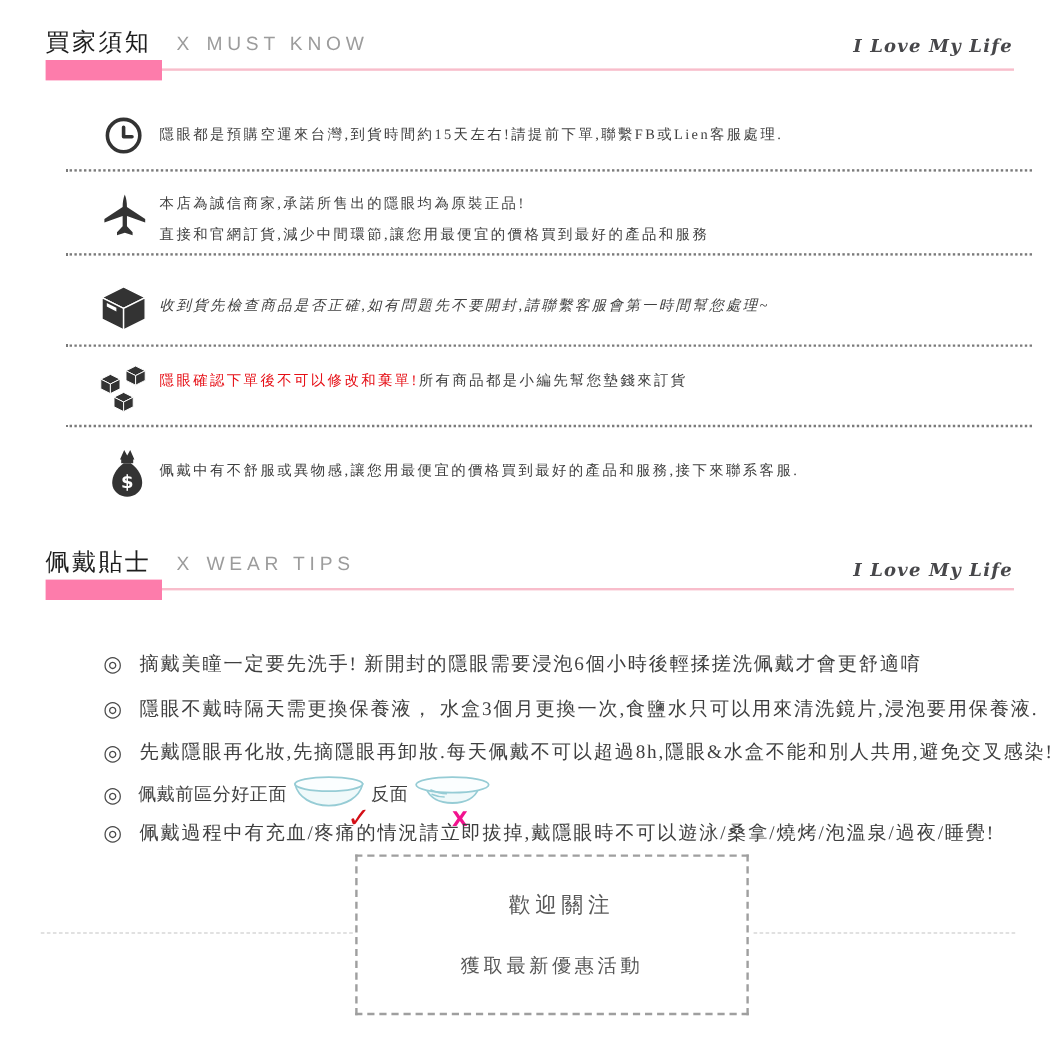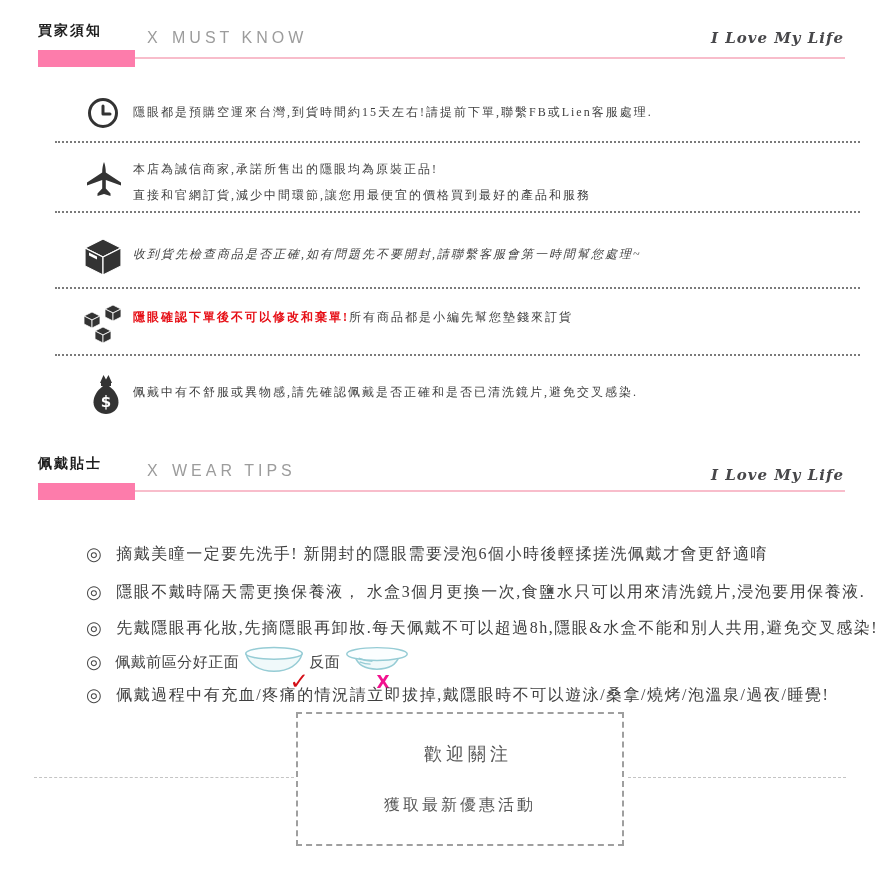--- a/index.html
+++ b/index.html
@@ -5,30 +5,30 @@
   :root{
     --accent:#fd7cab; --accentLight:#f8bdcb; --ink:#1d1d1d; --body:#3f3f3f;
     --gray:#9c9c9c; --red:#e60e15; --fbRed:#e23a3a; --crossPink:#f2128f;
     --lensStroke:#96ccd5; --lensFill:#f0f9fa; --sep:#7a7a7a; --dash:#c4c4c4;
     --slogan:#47474a; --iconDark:#333333;
   }
   html,body{margin:0;padding:0;background:#ffffff;}
   #page{position:relative;width:880px;height:880px;background:#fff;overflow:hidden;
         font-family:"Liberation Serif","DejaVu Serif",serif;color:var(--body);}
   .abs{position:absolute;}
-  .sec-title{font-family:"Liberation Sans","DejaVu Sans",sans-serif;font-weight:bold;
-             font-size:14px;color:var(--ink);letter-spacing:2px;}
+  .sec-title{font-family:"Liberation Sans","DejaVu Sans",sans-serif;font-weight:normal;
+             font-size:20px;color:var(--ink);letter-spacing:2px;}
   .sec-x{font-family:"Liberation Sans","DejaVu Sans",sans-serif;font-size:16px;color:var(--gray);}
   .sec-sub{font-family:"Liberation Sans","DejaVu Sans",sans-serif;font-size:16px;color:var(--gray);letter-spacing:4px;}
   .accent-bar{background:var(--accent);width:97px;height:17px;}
   .accent-line{background:var(--accentLight);height:2px;}
   .slogan{font-family:"DejaVu Serif","Liberation Serif",serif;font-style:italic;font-weight:bold;
           font-size:15px;color:var(--slogan);letter-spacing:1px;}
   .notice{font-size:12px;letter-spacing:2px;color:var(--body);white-space:nowrap;}
-  .notice .hl{color:var(--red);font-weight:bold;}
+  .notice .hl{color:var(--red);font-weight:normal;}
   .sep{border-top:2px dotted var(--sep);height:0;width:805px;}
   .icon{color:var(--iconDark);}
   .tip{display:flex;align-items:center;font-size:16px;letter-spacing:1.5px;color:var(--body);white-space:nowrap;}
   .tip .bullet{font-size:18px;margin-right:13px;color:#4a4a4a;flex:0 0 auto;}
   .tip-sm{font-size:15px;letter-spacing:0.5px;}
   .lens-wrap{position:relative;display:inline-block;margin:0 4px;flex:0 0 auto;}
   .mark-check{position:absolute;right:-4px;bottom:-15px;color:#d40f17;font-size:23px;font-weight:bold;
               font-family:"DejaVu Sans",sans-serif;}
   .mark-cross{position:absolute;right:20px;bottom:-13px;color:var(--crossPink);font-size:17px;font-weight:bold;
               font-family:"DejaVu Sans",sans-serif;}
@@ -95,21 +95,21 @@
     </div>
   </div>
   <div class="abs sep" style="left:55px;top:354px;"></div>
 
   <svg class="abs icon" style="left:90px;top:374px;" width="32" height="42" viewBox="0 0 32 42">
     <polygon points="10,9 13.5,1 16,5.5 18.5,1 22,9" fill="currentColor"></polygon>
     <rect x="11" y="8" width="10" height="4" fill="currentColor"></rect>
     <path fill="currentColor" d="M13 12 C6.5 17 3.5 22.5 3.5 28.5 C3.5 35.5 10 40 16 40 C22 40 28.5 35.5 28.5 28.5 C28.5 22.5 25.5 17 19 12 Z"></path>
     <text x="16" y="32.5" text-anchor="middle" fill="#ffffff" font-size="15" font-weight="bold" font-family="DejaVu Sans, sans-serif">$</text>
   </svg>
-  <span class="abs notice" style="left:133px;top:384px;">佩戴中有不舒服或異物感,請先確認佩戴是否正確和是否已清洗鏡片,避免交叉感染.</span>
+  <span class="abs notice" style="left:133px;top:384px;">佩戴中有不舒服或異物感,讓您用最便宜的價格買到最好的產品和服務,接下來聯系客服.</span>
 
   <span class="abs sec-title" style="left:38px;top:455px;text-align:right;">佩戴貼士</span>
   <span class="abs sec-x" style="left:147px;top:462px;">X</span>
   <span class="abs sec-sub" style="left:172px;top:462px;">WEAR TIPS</span>
   <div class="abs accent-bar" style="left:38px;top:483px;"></div>
   <div class="abs accent-line" style="left:135px;top:490px;width:710px;"></div>
   <span class="abs slogan" style="right:36px;top:466px;">I Love My Life</span>
 
   <div class="abs tip" style="left:86px;top:543px;">
     <span class="bullet">◎</span>

